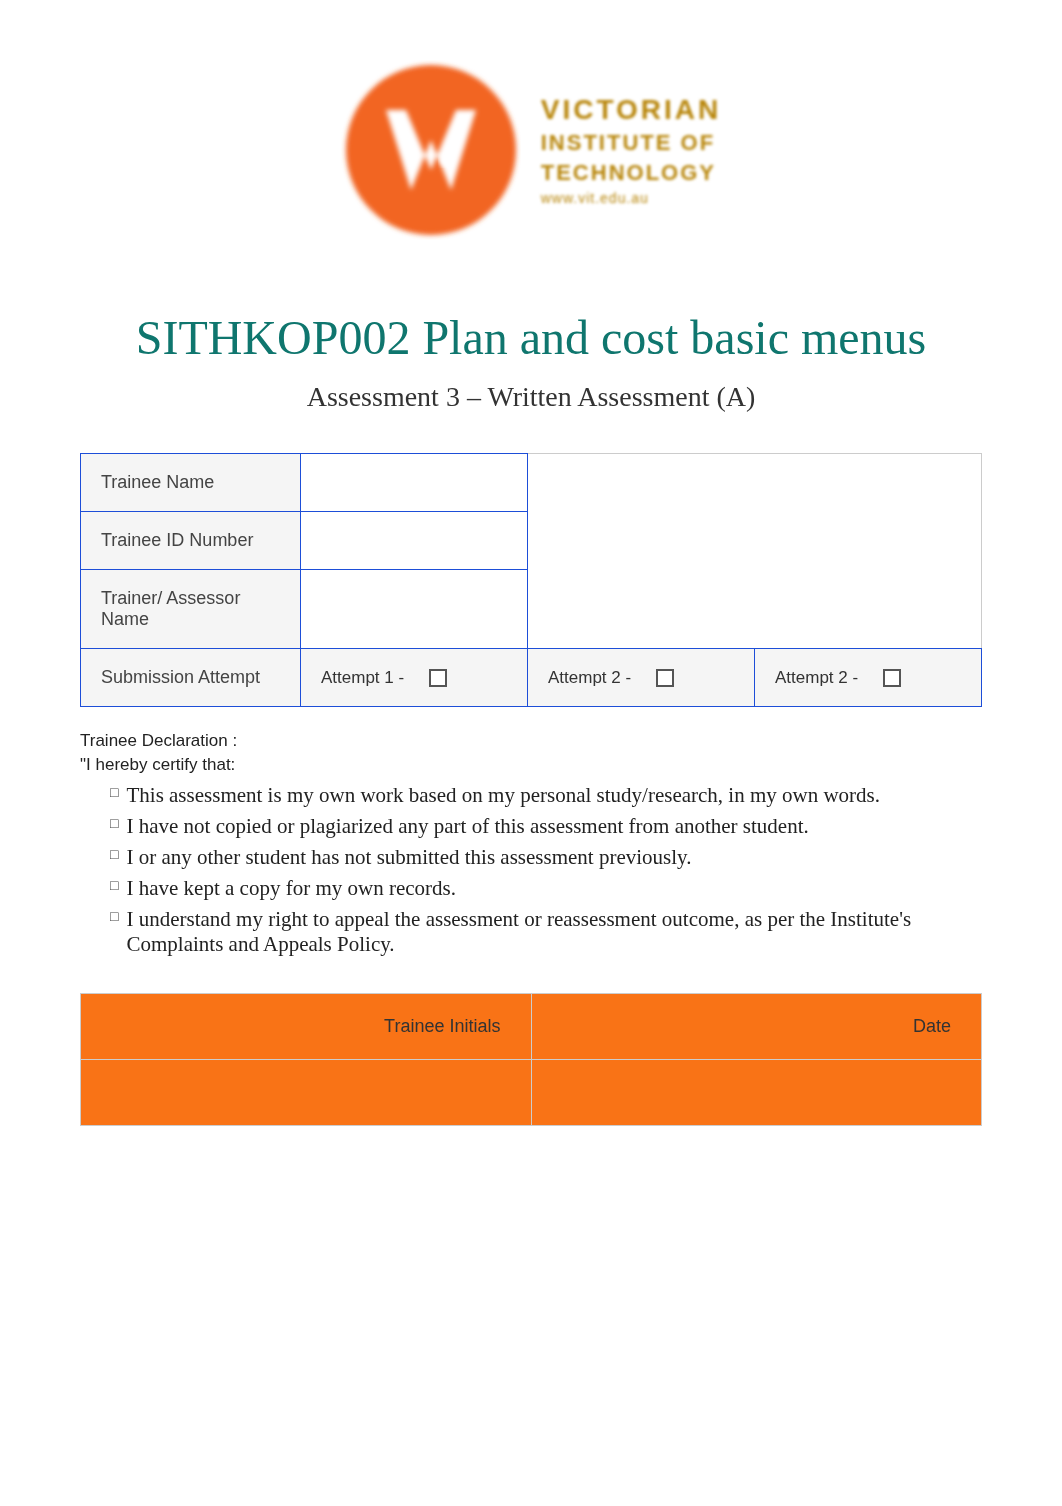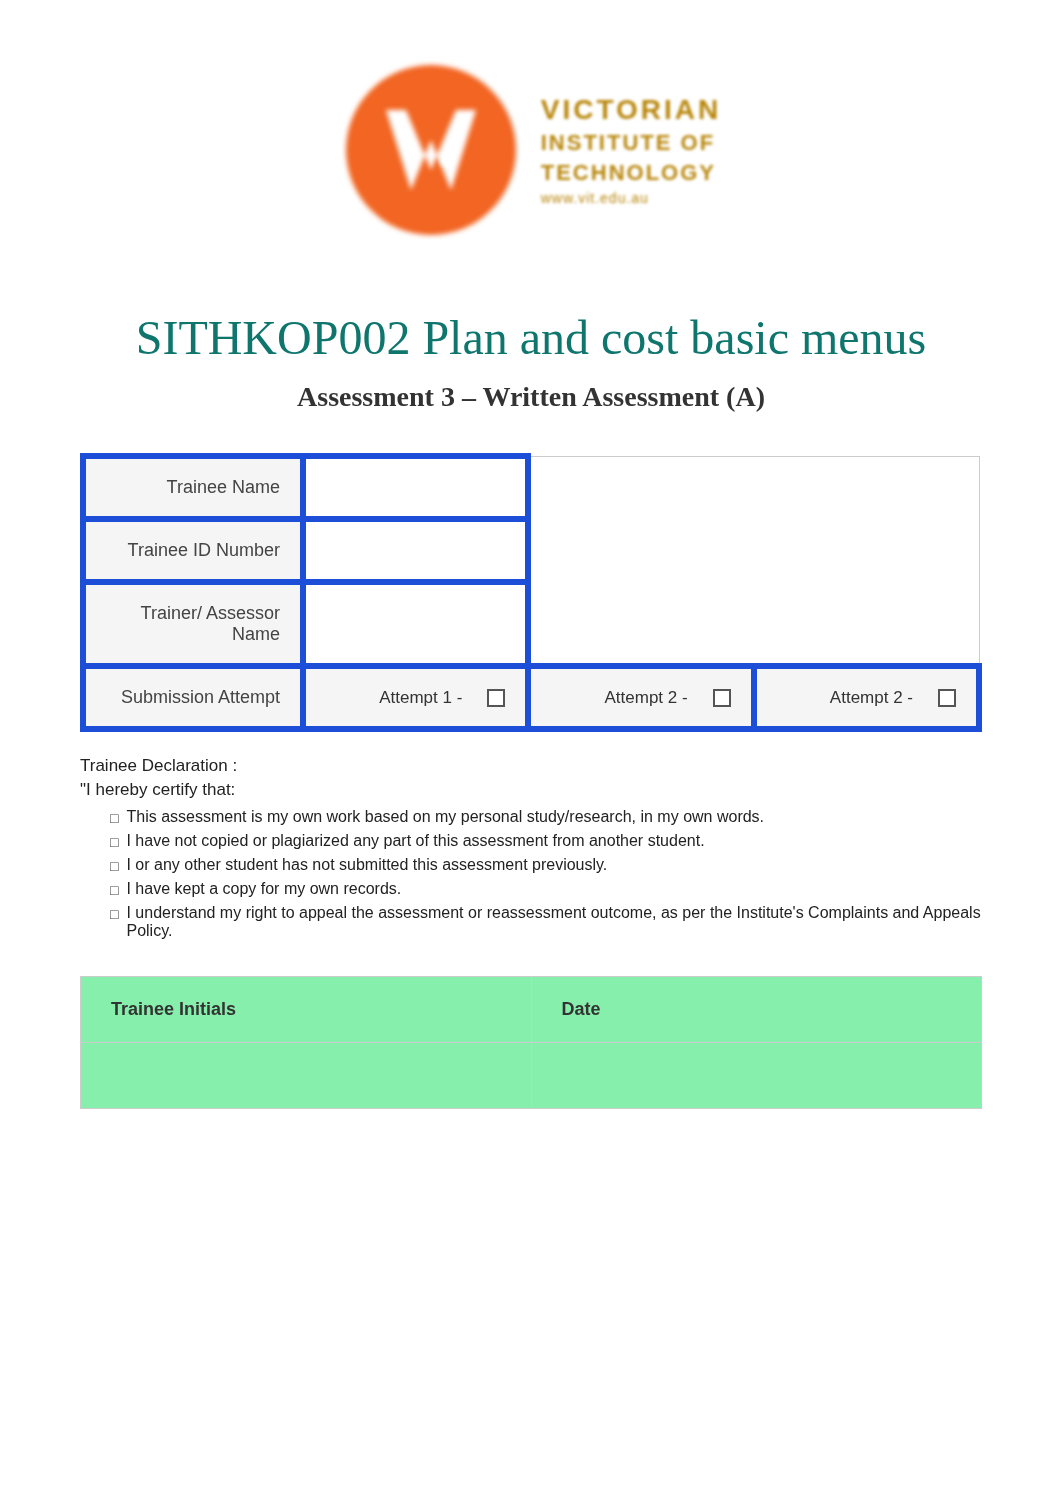--- a/index.html
+++ b/index.html
@@ -87,41 +87,40 @@
       font-weight: 400;
       color: #0f766e;
       margin-bottom: 16px;
       font-family: Georgia, serif;
     }
 
     
     .sub-title {
       text-align: center;
       font-size: 28px;
-      font-weight: 700;
+      font-weight: 400;
       color: #333;
       margin-bottom: 40px;
       font-family: Georgia, serif;
     }
 
     
     .info-table {
       width: 100%;
       border-collapse: collapse;
       margin-bottom: 24px;
       border: 1px solid #ccc;
     }
 
     .info-table td {
       padding: 18px 20px;
-      border: 6px solid #1d4ed8;
+      border: 1px solid #1d4ed8;
       font-size: 18px;
       color: #333;
       font-family: Arial, sans-serif;
-      text-align: right;
     }
 
     .info-table td.label {
       background: #f5f5f5;
       width: 220px;
       font-weight: 400;
       color: #444;
     }
 
     .info-table td.value {
@@ -170,24 +169,24 @@
       font-family: Arial, sans-serif;
     }
 
     .declaration-list {
       list-style: none;
       padding-left: 30px;
       margin-bottom: 8px;
     }
 
     .declaration-list li {
-      font-size: 16px;
+      font-size: 21px;
       color: #222;
       margin-bottom: 6px;
-      font-family: Liberation Sans, sans-serif;
+      font-family: Liberation Serif, serif;
       display: flex;
       align-items: flex-start;
       gap: 8px;
     }
 
     .declaration-list li::before {
       content: "□";
       font-size: 14px;
       color: #444;
       flex-shrink: 0;
@@ -200,25 +199,24 @@
       border-collapse: collapse;
       border: 1px solid #ccc;
       margin-top: 20px;
     }
 
     .sig-table td {
       padding: 22px 30px;
       border: 1px solid #ccc;
       font-size: 18px;
       color: #333;
-      background: #86efac;
-      font-family: Arial, sans-serif;
-      text-align: left;
+      background: #f97316;
+      font-family: Arial, sans-serif;
+      text-align: right;
       width: 50%;
-      font-weight: bold;
     }
   </style>
 </head>
 <body>
 
 <div class="page">
 
   <div class="logo-area">
 
     <div class="vit-logo">

